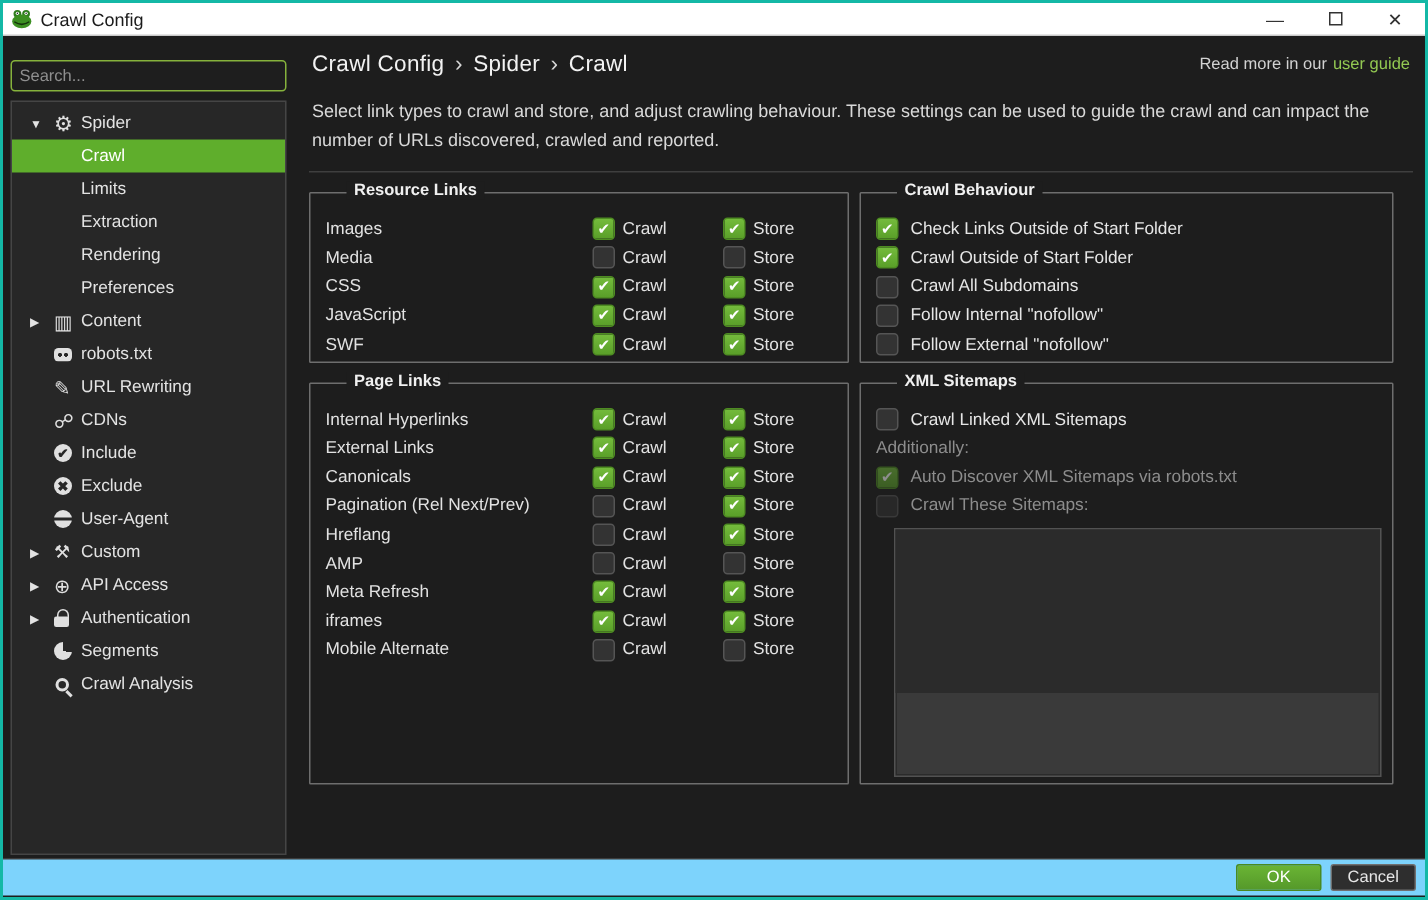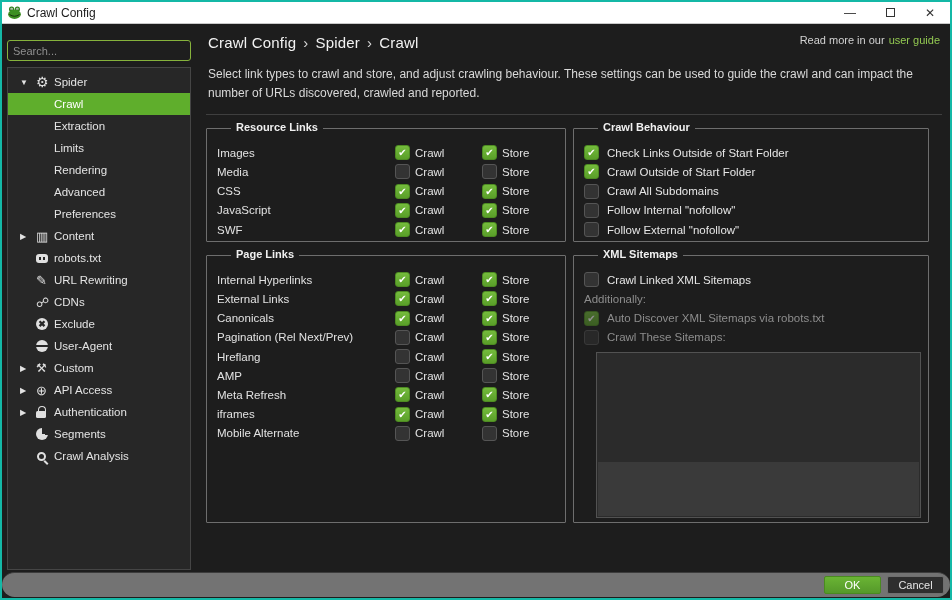--- a/index.html
+++ b/index.html
@@ -69,21 +69,21 @@
   .ti-auth { width:10px; height:7px; background:#e0e0e0; border-radius:1.5px; position:relative; margin-top:5px; }
   .ti-auth::before { content:""; position:absolute; top:-5px; left:2px; width:6px; height:6px;
     border:1.5px solid #e0e0e0; border-bottom:none; border-radius:4px 4px 0 0; }
   .ti-pie { width:12px; height:12px; border-radius:50%;
     background:conic-gradient(#272727 0deg 100deg, #e0e0e0 100deg 360deg); }
   .ti-search { width:9px; height:9px; border:2px solid #e0e0e0; border-radius:50%; position:relative; margin-left:1px; }
   .ti-search::after { content:""; position:absolute; width:2px; height:5px; background:#e0e0e0;
     left:6px; top:6px; transform:rotate(-45deg); }
   
   .main { flex:1; padding:10px 6px 0 8px; color:#e4e4e4; position:relative; }
-  .main-header { display:flex; align-items:flex-start; padding:0 4px 0 2px;gap:44px; }
+  .main-header { display:flex; align-items:center; padding:0 4px 0 2px;gap:44px; }
   .breadcrumb { font-size:15px; color:#f2f2f2; letter-spacing:.2px; }
   .breadcrumb .sep { margin:0 7px; color:#d8d8d8; }
   .readmore { margin-left:auto; font-size:11px; color:#d2d2d2; }
   .readmore a { color:#93c952; text-decoration:none; margin-left:4px; cursor:pointer; }
   .description { margin:14px 2px 0 2px; font-size:12px; line-height:1.55; color:#d9d9d9; max-width:745px; }
   .rule { border:none; border-top:1px solid #3f3f3f; margin:12px 2px 8px 0; }
   .columns { display:flex; gap:7px; }
   .col-left { width:360px; }
   .col-right { width:356px; }
   .groupbox {
@@ -114,22 +114,22 @@
   .opt-row .cb { margin-right:8px; }
   .opt-row .olbl { color:#e6e6e6; }
   .opt-row.dim .olbl { color:#8d8d8d; }
   .additionally { font-size:11.5px; color:#8d8d8d; height:19.2px; display:flex; align-items:center; }
   .sitemaps-box { margin:5px 0 0 12px; width:325px; height:166px; border:1px solid #525252;
     background:#2b2b2b; display:flex; flex-direction:column; }
   .sitemaps-text { flex:1; background:#2b2b2b; border:none; resize:none; outline:none;
     color:#cccccc; font-family:"Liberation Sans", sans-serif; font-size:11px; padding:4px; }
   .sitemaps-strip { height:54px; background:#3a3a3a; margin:0 1px 1px 1px; }
   
-  .footer { height:25px; border-top:1px solid #3c3c3c; background:#737373;
-    display:flex; align-items:center; justify-content:flex-end; padding-right:6px; gap:6px;border-radius:14px; }
+  .footer { height:25px; border-top:1px solid #3c3c3c; background:#7dd3fc;
+    display:flex; align-items:center; justify-content:flex-end; padding-right:6px; gap:6px; }
   .btn { min-width:57px; height:18px; font-size:11px; display:inline-flex; align-items:center;
     justify-content:center; border-radius:2px; cursor:pointer; padding:0 10px; }
   .btn-ok { background:linear-gradient(#6ab434,#55992a); color:#ffffff; border:1px solid #4a8a20; }
   .btn-cancel { background:#2e2e2e; color:#e6e6e6; border:1px solid #6f6f6f; }
 </style>
 </head>
 <body>
 
 <div class="window">
 
@@ -164,36 +164,32 @@
               <span class="ti ti-gear"></span>
             </span>
             <span>Spider</span>
           </div>
           <div class="tree-row selected">
             <span class="tr-indent"></span>
             <span>Crawl</span>
           </div>
           <div class="tree-row">
             <span class="tr-indent"></span>
+            <span>Limits</span>
+          </div>
+          <div class="tree-row">
+            <span class="tr-indent"></span>
             <span>Extraction</span>
-          </div>
-          <div class="tree-row">
-            <span class="tr-indent"></span>
-            <span>Limits</span>
           </div>
           <div class="tree-row">
             <span class="tr-indent"></span>
             <span>Rendering</span>
           </div>
           <div class="tree-row">
             <span class="tr-indent"></span>
-            <span>Advanced</span>
-          </div>
-          <div class="tree-row">
-            <span class="tr-indent"></span>
             <span>Preferences</span>
           </div>
           <div class="tree-row">
             <span class="tr-arrow">▶</span>
             <span class="tr-iconbox">
               <span class="ti ti-content"></span>
             </span>
             <span>Content</span>
           </div>
           <div class="tree-row">
@@ -209,20 +205,27 @@
               <span class="ti ti-pencil"></span>
             </span>
             <span>URL Rewriting</span>
           </div>
           <div class="tree-row">
             <span class="tr-arrow"></span>
             <span class="tr-iconbox">
               <span class="ti ti-network"></span>
             </span>
             <span>CDNs</span>
+          </div>
+          <div class="tree-row">
+            <span class="tr-arrow"></span>
+            <span class="tr-iconbox">
+              <span class="ti ti-check-circle"></span>
+            </span>
+            <span>Include</span>
           </div>
           <div class="tree-row">
             <span class="tr-arrow"></span>
             <span class="tr-iconbox">
               <span class="ti ti-x-circle"></span>
             </span>
             <span>Exclude</span>
           </div>
           <div class="tree-row">
             <span class="tr-arrow"></span>

